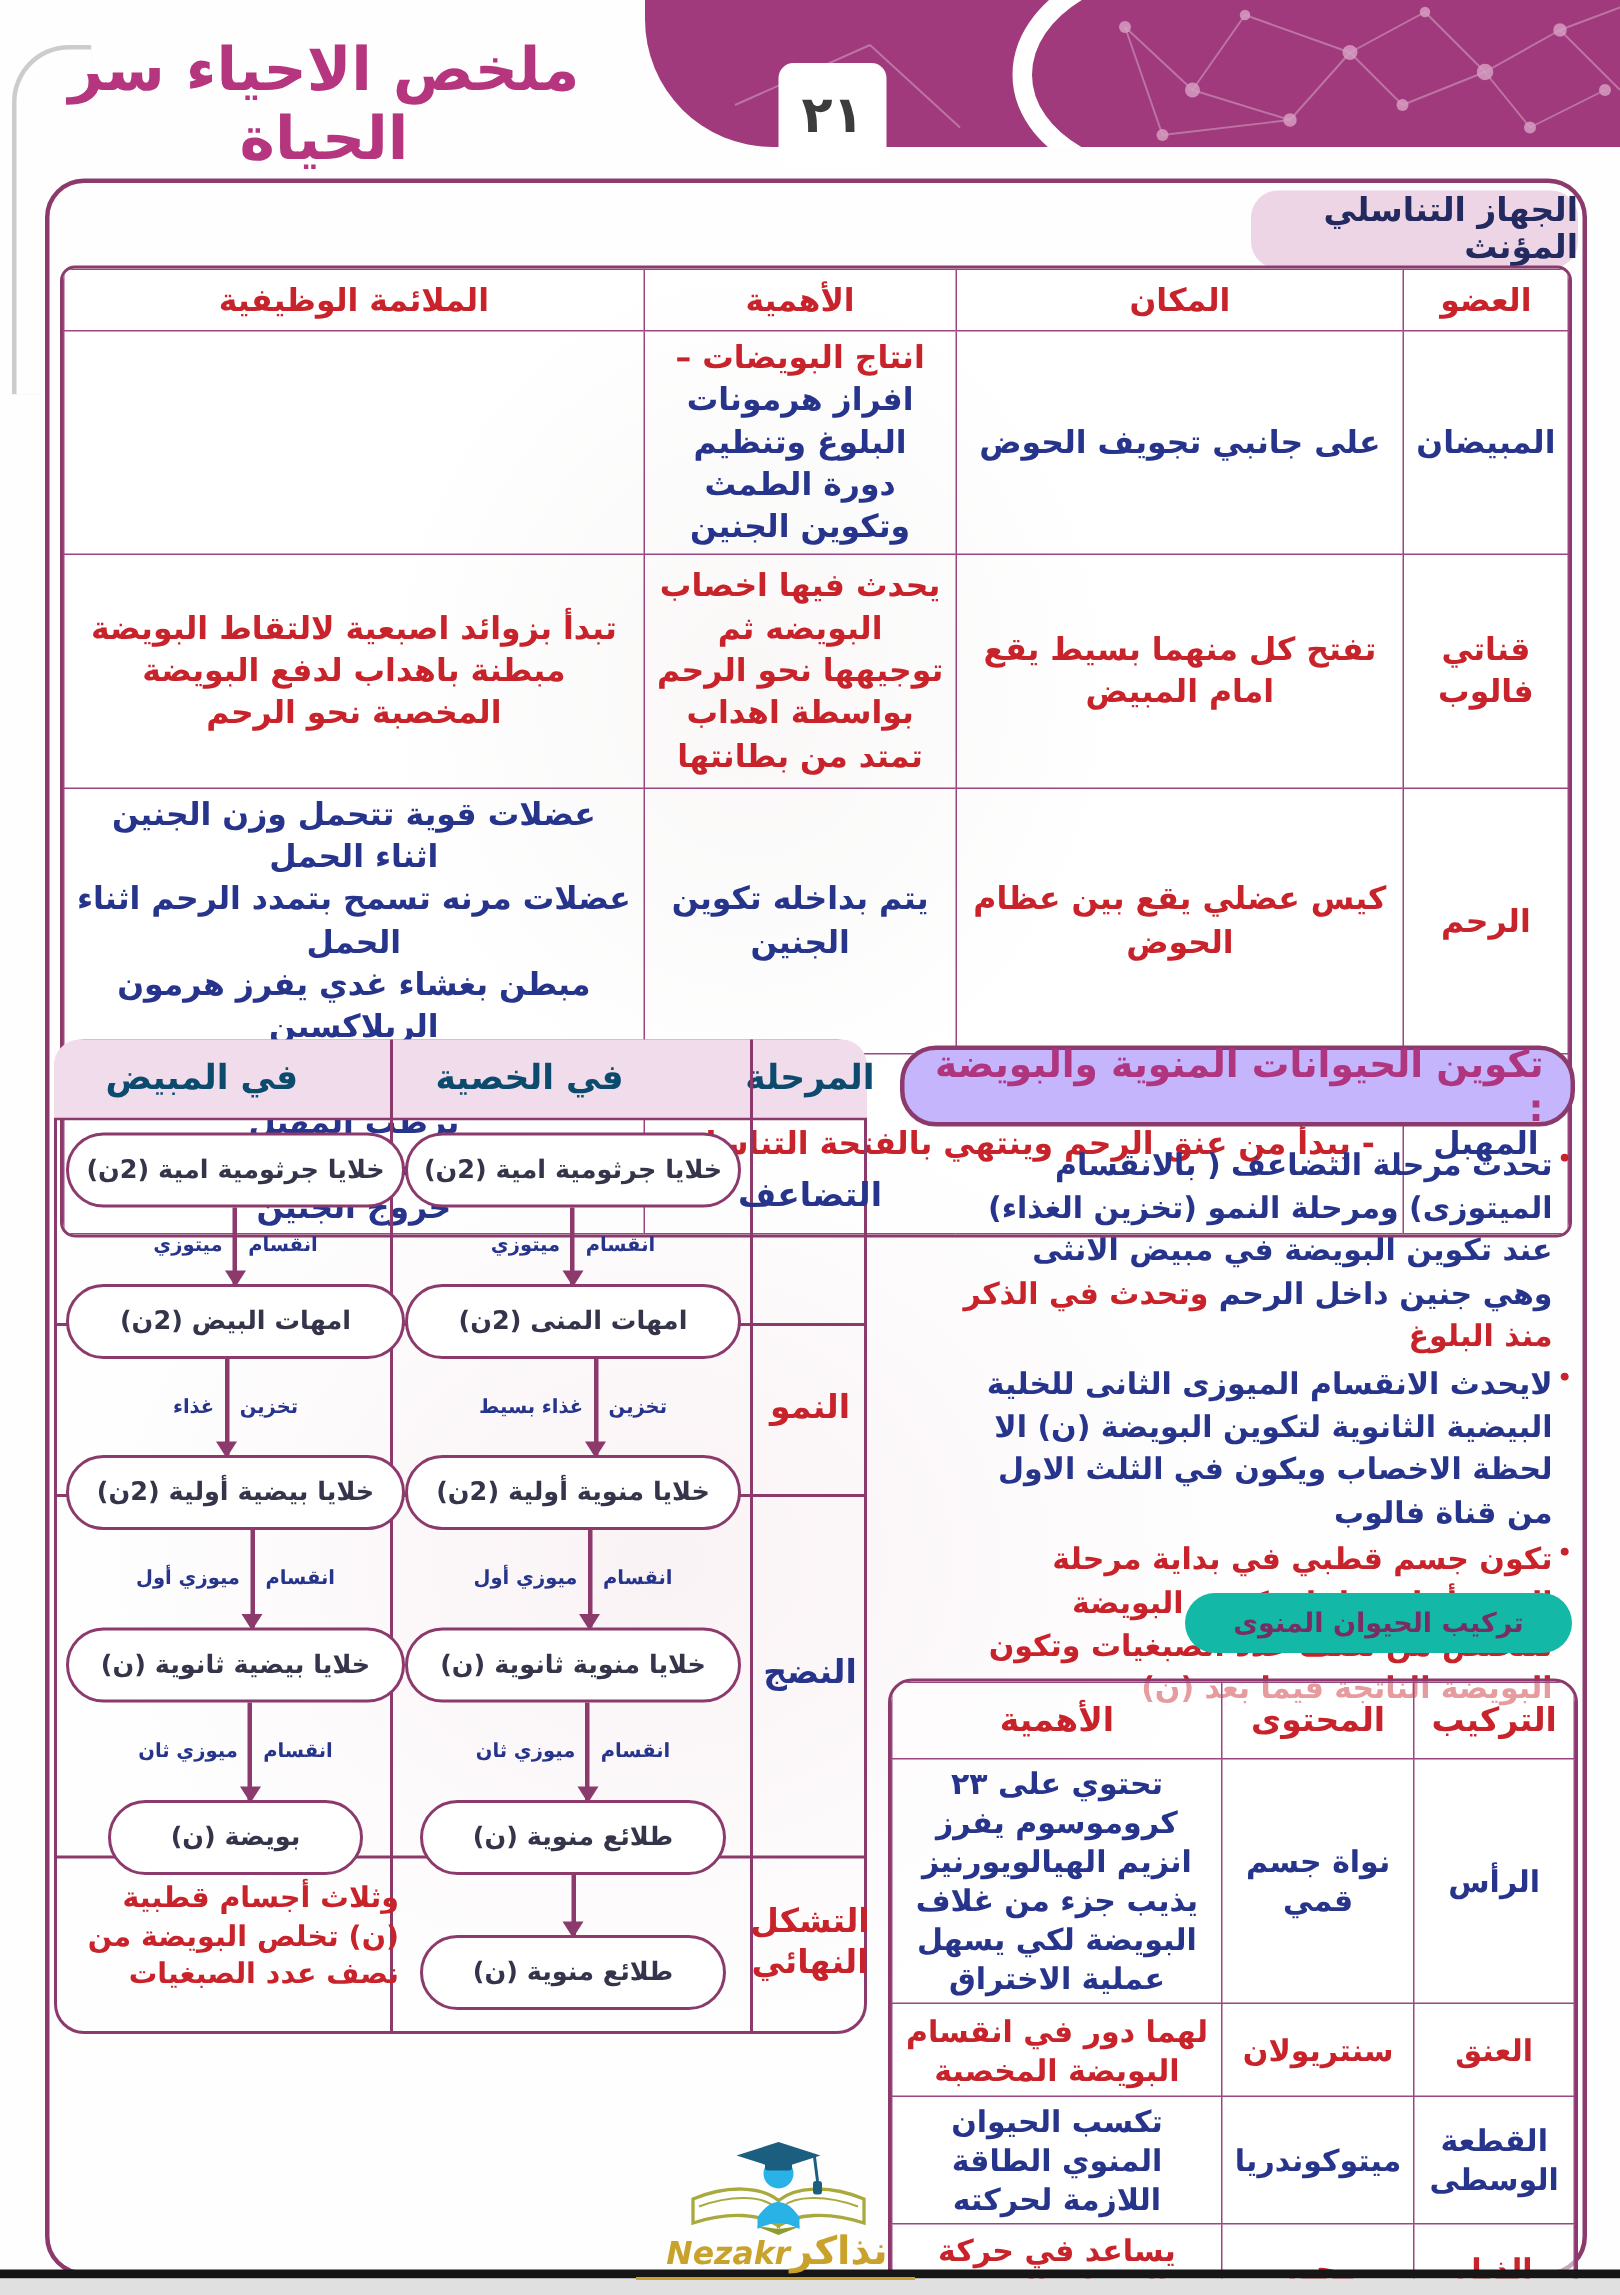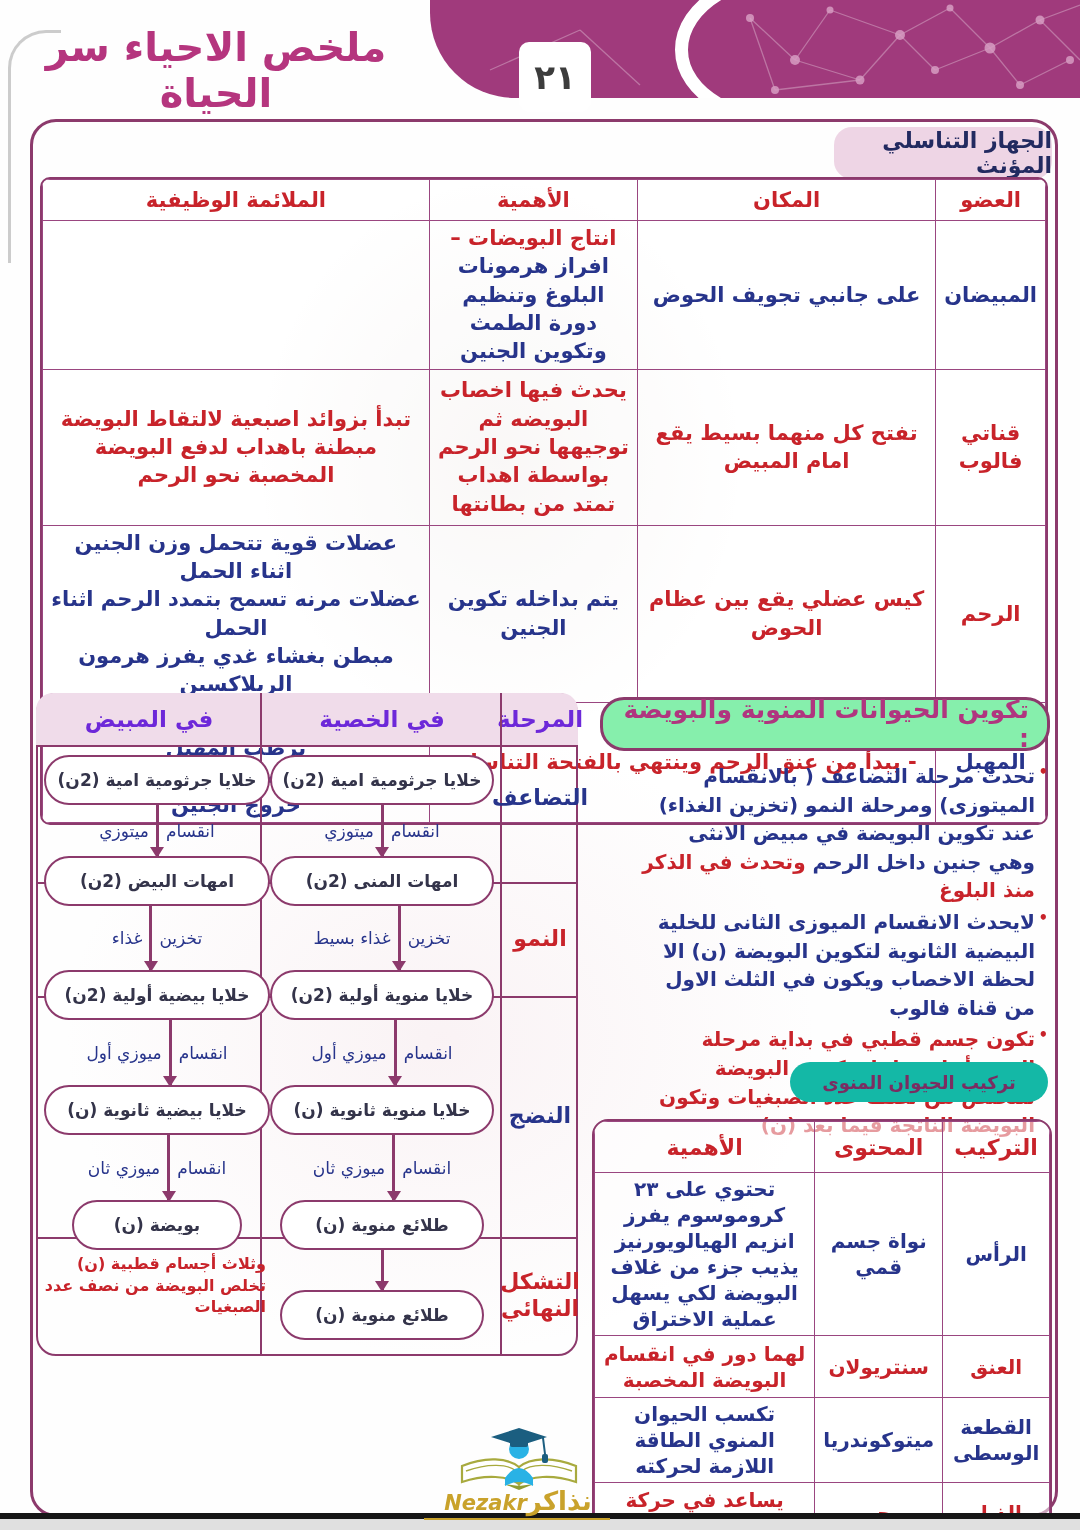--- a/index.html
+++ b/index.html
@@ -31,54 +31,54 @@
   .t1wrap{position:absolute;left:40px;top:177px;width:1004px;border:2.5px solid #8c3a6c;
           border-radius:10px;overflow:hidden;background:rgba(255,255,255,.55);z-index:2;}
   table{width:100%;border-collapse:collapse;direction:rtl;}
   td,th{border:1.6px solid #9a4680;vertical-align:middle;text-align:center;
         font-weight:bold;padding:3px 8px;}
   .t1wrap th{color:#c8232a;font-size:21px;height:34px;}
   .t1wrap td{font-size:21px;line-height:1.35;}
   .red{color:#c8232a;} .blue{color:#27348b;}
   .h1r{height:118px}.h2r{height:156px}.h3r{height:92px}.h4r{height:95px}
   
-  .gam-pill{position:absolute;left:600px;top:697px;width:450px;height:54px;background:#86efac;
+  .gam-pill{position:absolute;left:600px;top:697px;width:450px;height:54px;background:#c4b5fd;
             border:3px solid #8c3a6c;border-radius:24px;box-sizing:border-box;display:flex;
             align-items:center;direction:rtl;padding:0 18px;z-index:2;
             color:#b0357f;font-size:25px;font-weight:bold;}
   .bullets{position:absolute;left:596px;top:762px;width:452px;direction:rtl;text-align:right;z-index:2;}
   .bullet{position:relative;padding-right:13px;font-size:20px;font-weight:bold;line-height:1.43;
           margin-bottom:3px;margin-left:44px;}
   .bullet::before{content:'•';position:absolute;right:0;top:0;font-size:15px;color:#c8232a;}
   
   .flow{position:absolute;left:36px;top:693px;width:542px;height:663px;z-index:2;}
   .flow-frame{position:absolute;inset:0;border:2.5px solid #8c3a6c;border-radius:20px;}
   .flow-head{position:absolute;top:0;left:0;right:0;height:52px;background:#f0dcea;
              border-bottom:2px solid #8c3a6c;border-radius:17px 17px 0 0;display:flex;
              direction:rtl;z-index:1;}
   .flow-head div{display:flex;align-items:center;justify-content:center;
-                 color:#6d28d9;font-size:23px;font-weight:bold;}
+                 color:#0c4a6e;font-size:23px;font-weight:bold;margin-left:29px;}
   .fh-stage{width:76px;} .fh-testis{width:240px;} .fh-ovary{flex:1;}
   .vline{position:absolute;top:0;bottom:0;width:2px;background:#8c3a6c;z-index:1;}
   .hline{position:absolute;left:0;right:0;height:2px;background:#8c3a6c;z-index:1;}
   .stage-col{position:absolute;right:0;top:0;width:76px;height:100%;}
   .stage-lab{position:absolute;left:0;right:0;display:flex;align-items:center;justify-content:center;
              text-align:center;font-size:22px;font-weight:bold;z-index:2;line-height:1.2;}
   .fcol{position:absolute;top:0;height:100%;}
   .col-testis{right:78px;width:236px;} .col-ovary{left:2px;width:238px;}
   .fbox{position:absolute;left:6px;right:6px;height:50px;border:2.5px solid #8c3a6c;
         border-radius:26px;background:#ffffff;display:flex;align-items:center;justify-content:center;
         font-size:17px;font-weight:bold;color:#34344a;z-index:3;white-space:nowrap;box-sizing:border-box;}
   .farrow{position:absolute;left:0;right:0;display:flex;direction:rtl;justify-content:center;
           align-items:center;gap:7px;z-index:2;}
   .farrow .stem{width:3px;background:#8c3a6c;align-self:stretch;position:relative;}
   .farrow .stem::after{content:'';position:absolute;bottom:-2px;left:50%;transform:translateX(-50%);
           border:7px solid transparent;border-top:11px solid #8c3a6c;border-bottom:0;}
-  .farrow span{font-size:17px;font-weight:normal;color:#27348b;white-space:nowrap;}
-  .ov-note{position:absolute;left:6px;right:10px;top:560px;color:#c8232a;font-size:16px;
+  .farrow span{font-size:13px;font-weight:bold;color:#27348b;white-space:nowrap;}
+  .ov-note{position:absolute;left:6px;right:10px;top:560px;color:#c8232a;font-size:19px;
            font-weight:bold;text-align:right;line-height:1.35;z-index:2;}
   
   .sperm-pill{position:absolute;left:790px;top:1062px;width:258px;height:40px;background:#14b8a6;
               border-radius:20px;display:flex;align-items:center;justify-content:center;
               color:#7a2d62;font-size:18px;font-weight:bold;z-index:2;}
   .t2wrap{position:absolute;left:592px;top:1119px;width:456px;border:2.5px solid #8c3a6c;
           border-radius:16px;overflow:hidden;background:rgba(255,255,255,.55);z-index:2;}
   .t2wrap th{color:#c8232a;font-size:22px;height:44px;}
   .t2wrap td{font-size:20px;line-height:1.3;}
   .r1h{height:138px}.r2h{height:62px}.r3h{height:64px}.r4h{height:60px}

